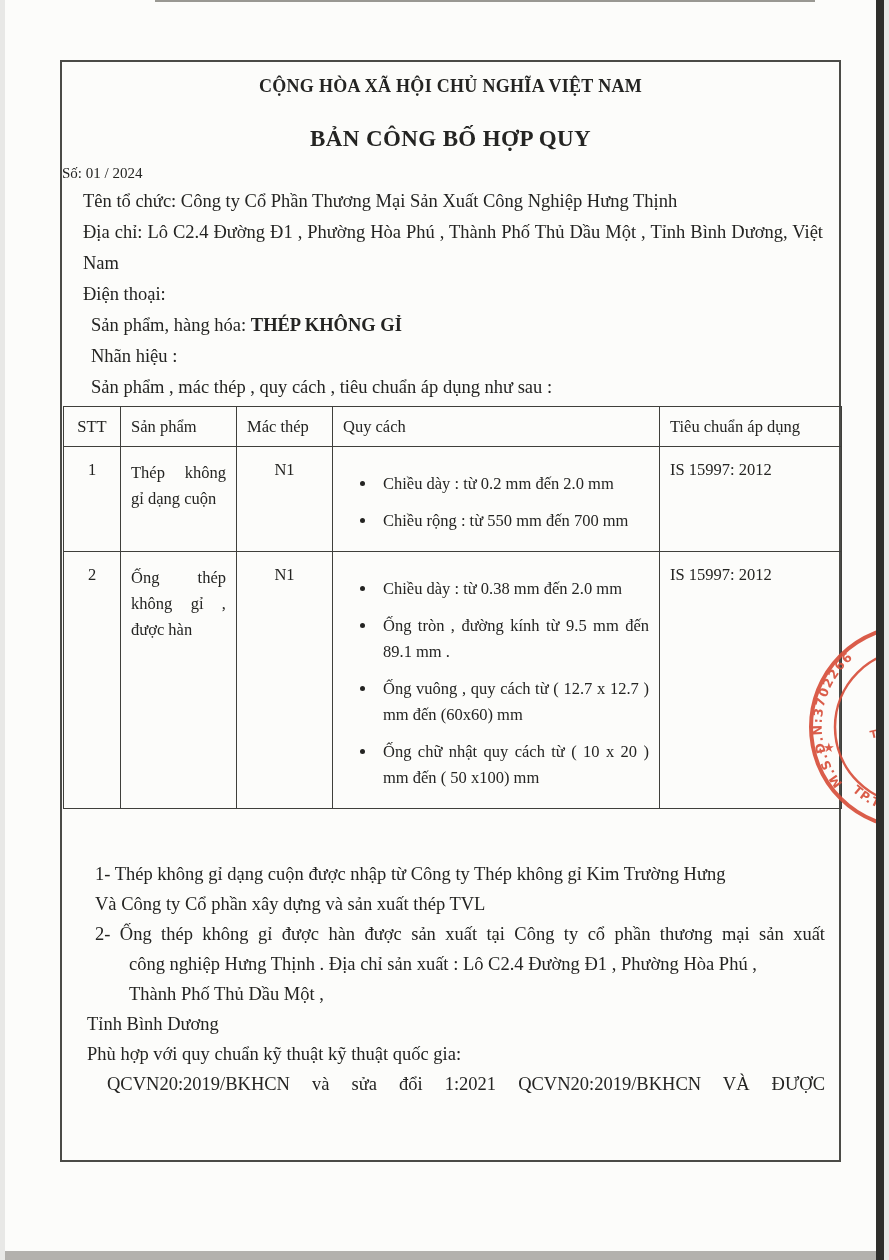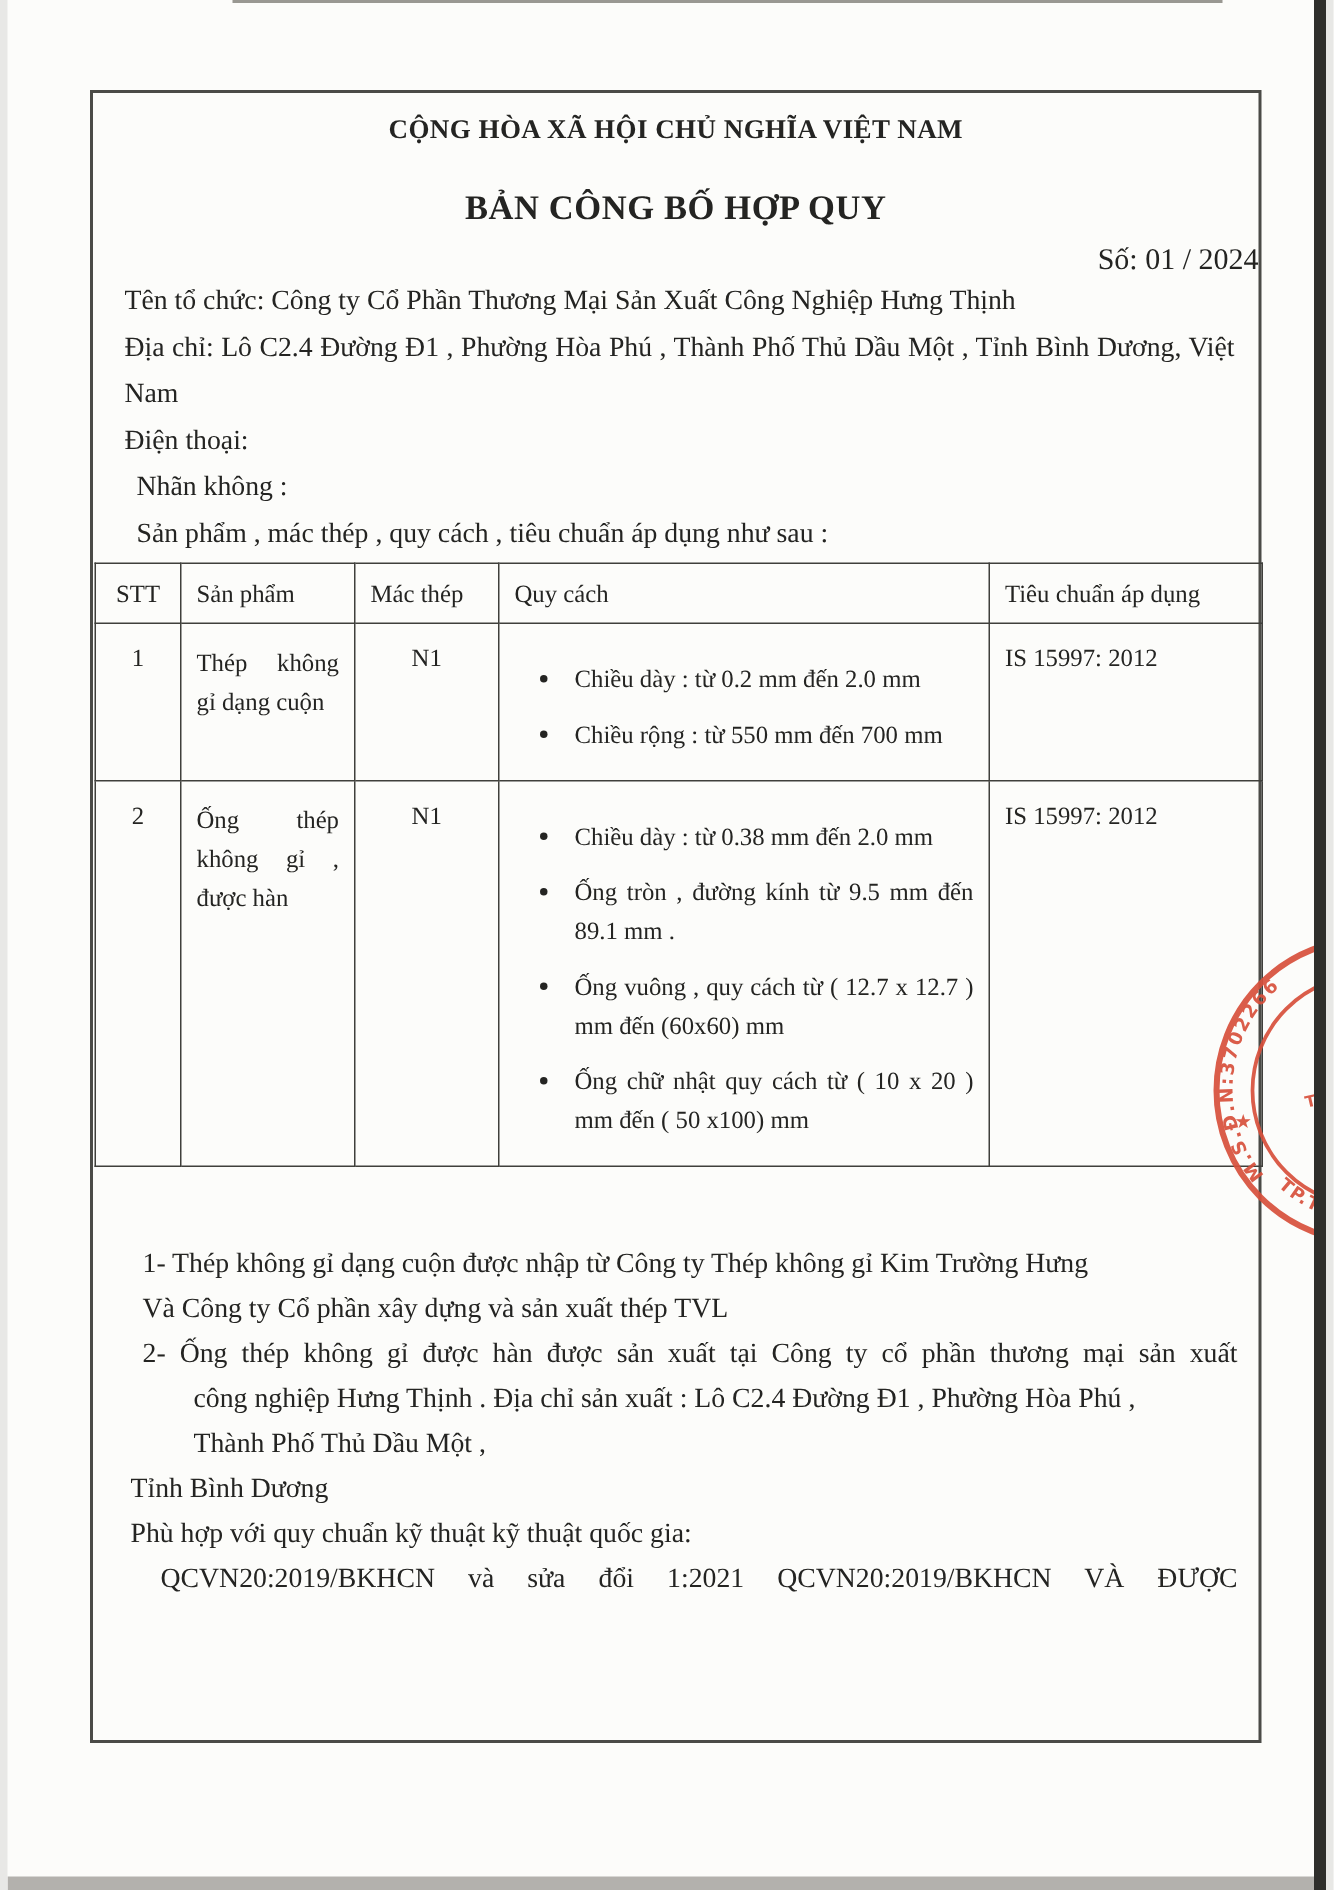--- a/index.html
+++ b/index.html
@@ -14,21 +14,21 @@
   .bottom-bar{position:absolute;left:0;bottom:0;width:889px;height:9px;background:#b3b1ad;z-index:8;}
   .bottom-bar .bar-end{position:absolute;right:0;top:0;width:16px;height:9px;background:#57554f;}
   .frame{
     position:absolute;left:55px;top:60px;width:781px;height:1102px;
     border:2px solid #4b4b47;box-sizing:border-box;background:transparent;z-index:1;
   }
   .nat-title{margin-top:12px;text-align:center;font-weight:bold;font-size:18px;line-height:24px;letter-spacing:.3px;}
   .motto-wrap{text-align:center;line-height:24px;margin-top:2px;}
   .motto{font-weight:bold;font-size:17px;border-bottom:2px solid #3a3a36;padding:0 14px 3px;display:inline-block;}
   .doc-title{margin-top:26px;text-align:center;font-weight:bold;font-size:23px;line-height:30px;letter-spacing:.4px;}
-  .doc-number{margin-top:6px;text-align:right;font-size:20px;line-height:26px;}
+  .doc-number{margin-top:6px;text-align:left;font-size:15px;line-height:26px;}
   .body-block{}
   .para{margin:0 16px 0 21px;font-size:18.5px;line-height:31px;text-align:justify;}
   .para.indent{padding-left:8px;}
   .bold{font-weight:bold;}
   table.spec{border-collapse:collapse;table-layout:fixed;width:778px;margin:3px 0 0 1px;font-size:16.5px;}
   table.spec th,table.spec td{border:1.7px solid #3f3f3b;vertical-align:top;box-sizing:border-box;}
   table.spec th{font-weight:normal;text-align:left;padding:9px 10px;height:40px;vertical-align:middle;font-size:16.5px;}
   table.spec th.center{text-align:center;padding:9px 4px;}
   td.c-stt{ text-align:center;padding-top:13px;}
   td.c-prod{padding:13px 10px 6px;text-align:justify;line-height:26px;}
@@ -65,21 +65,22 @@
 
   <div class="frame">
     <div class="nat-title">CỘNG HÒA XÃ HỘI CHỦ NGHĨA VIỆT NAM</div>
     <div class="doc-title">BẢN CÔNG BỐ HỢP QUY</div>
     <div class="doc-number">Số: 01 / 2024</div>
 
     <div class="body-block">
       <p class="para">Tên tổ chức: Công ty Cổ Phần Thương Mại Sản Xuất Công Nghiệp Hưng Thịnh</p>
       <p class="para">Địa chỉ: Lô C2.4 Đường Đ1 , Phường Hòa Phú , Thành Phố Thủ Dầu Một , Tỉnh Bình Dương, Việt Nam</p>
       <p class="para">Điện thoại:</p>
-      <p class="para indent">Nhãn không :</p>
+      <p class="para indent"><span>Sản phẩm, hàng hóa: </span><span class="bold">THÉP KHÔNG GỈ</span></p>
+      <p class="para indent">Nhãn hiệu :</p>
       <p class="para indent">Sản phẩm , mác thép , quy cách , tiêu chuẩn áp dụng như sau :</p>
     </div>
 
     <table class="spec">
       <colgroup>
         <col style="width:57px">
           <col style="width:116px">
           <col style="width:96px">
           <col style="width:327px">
           <col style="width:182px">

